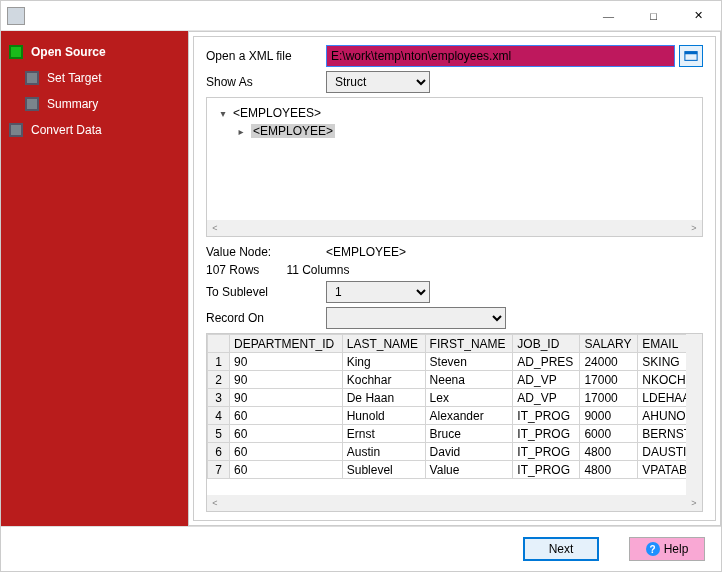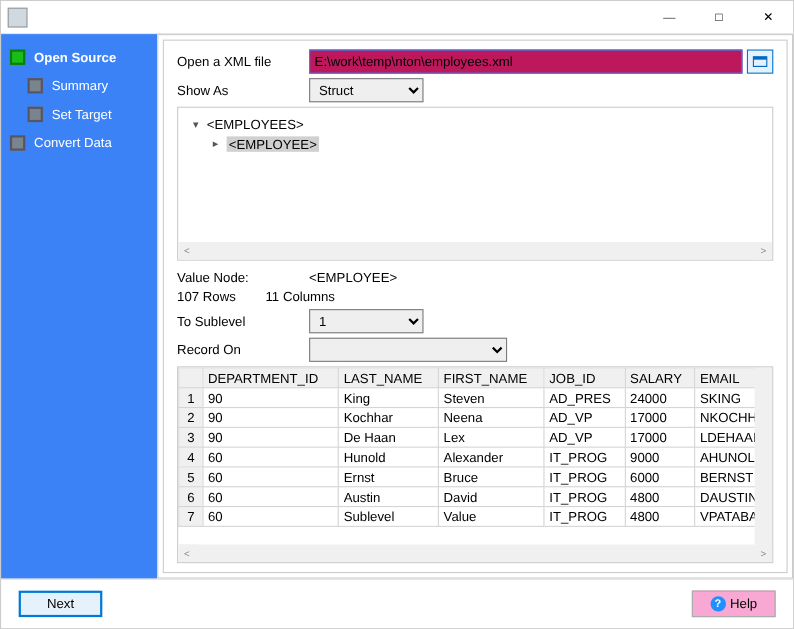--- a/index.html
+++ b/index.html
@@ -1,21 +1,21 @@
 <!DOCTYPE html>
 <html><head>
 <meta charset="utf-8">
 <style>
 * { box-sizing: border-box; margin: 0; padding: 0; }
 body { font-family: "Segoe UI", Tahoma, sans-serif; font-size: 12px; background: #fff; width: 722px; height: 572px; overflow: hidden; border: 1px solid #ccc; }
 .titlebar { height: 30px; display: flex; align-items: center; justify-content: flex-end; background: #fff; border-bottom: 1px solid #e5e5e5; }
 .titlebar .icon { width: 18px; height: 18px; margin-left: 6px; margin-right: auto; background: #d0d8e0; border: 1px solid #999; }
 .win-btn { width: 45px; height: 29px; display: flex; align-items: center; justify-content: center; font-family: "Segoe UI Symbol"; font-size: 11px; }
 .main { display: flex; height: calc(100% - 30px - 45px); }
-.sidebar { width: 142px; background: #3b82f6; color: #fff; padding-top: 8px; }
+.sidebar { width: 187px; background: #b91c1c; color: #fff; padding-top: 8px; }
 .sb-item { display: flex; align-items: center; padding: 6px 8px; cursor: pointer; }
 .sb-item.child { padding-left: 24px; }
 .sq { width: 14px; height: 14px; background: #7a848c; border: 2px solid #556; margin-right: 8px; flex-shrink: 0; }
 .sb-item.active .sq { background: #1abc1a; border-color: #0a800a; }
 .sb-item.active { font-weight: bold; }
 .sb-label { font-size: 12px; }
 .content { flex: 1; background: #fff; padding: 4px; border: 1px solid #ccc; margin: 0; display: flex; flex-direction: column; }
 .panel { border: 1px solid #ccc; padding: 8px 12px; flex: 1; display: flex; flex-direction: column; overflow: hidden; }
 .row { display: flex; align-items: center; margin-bottom: 4px; }
 .lbl { width: 120px; font-size: 12px; color: #000; }
@@ -35,21 +35,21 @@
 .sb-track { flex: 1; }
 .rec { display: flex; gap: 27px; }
 .grid-wrap { border: 1px solid #ccc; flex: 1; overflow: hidden; position: relative; display: flex; flex-direction: column; min-height: 0; }
 .grid { border-collapse: collapse; font-size: 12px; width: 100%; }
 .grid th, .grid td { border: 1px solid #d4d4d4; padding: 1px 4px; text-align: left; white-space: nowrap; height: 18px; overflow: hidden; }
 .grid th { background: #f0f0f0; font-weight: normal; }
 .grid .rh { background: #f0f0f0; text-align: center; width: 22px; }
 .grid-scroll { overflow: auto; flex: 1; }
 .grid-hbar { height: 16px; background: #f0f0f0; display: flex; }
 .grid-vbar { position: absolute; right: 0; top: 0; bottom: 16px; width: 16px; background: #f0f0f0; }
-.footer { height: 45px; display: flex; align-items: center; justify-content: space-between; gap: 30px; padding: 0 16px; border-top: 1px solid #ddd; position: relative; }
+.footer { height: 45px; display: flex; align-items: center; justify-content: flex-end; gap: 30px; padding: 0 16px; border-top: 1px solid #ddd; position: relative; }
 .btn { min-width: 76px; height: 24px; border: 1px solid #adadad; background: #f9a8d4; font-size: 12px; cursor: pointer; padding: 0 12px; display: inline-flex; align-items: center; justify-content: center; gap: 4px; }
 .btn-primary { border: 2px solid #0078d7; background: #e5f1fb; }
 .help-wrap { position: absolute; right: 16px; }
 .help-ico { width: 14px; height: 14px; border-radius: 50%; background: #1e90ff; color: #fff; display: inline-flex; align-items: center; justify-content: center; font-size: 10px; font-weight: bold; }
 </style>
 </head>
 <body>
 
 <div class="titlebar">
   <div class="icon"></div>
@@ -59,25 +59,25 @@
 </div>
 
 <div class="main">
   <div class="sidebar">
     <div class="sb-item active">
       <div class="sq"></div>
       <span class="sb-label">Open Source</span>
     </div>
     <div class="sb-item child">
       <div class="sq"></div>
+      <span class="sb-label">Set Target</span>
+    </div>
+    <div class="sb-item child">
+      <div class="sq"></div>
       <span class="sb-label">Summary</span>
-    </div>
-    <div class="sb-item child">
-      <div class="sq"></div>
-      <span class="sb-label">Set Target</span>
     </div>
     <div class="sb-item">
       <div class="sq"></div>
       <span class="sb-label">Convert Data</span>
     </div>
   </div>
 
   <div class="content">
     <div class="panel">
 

